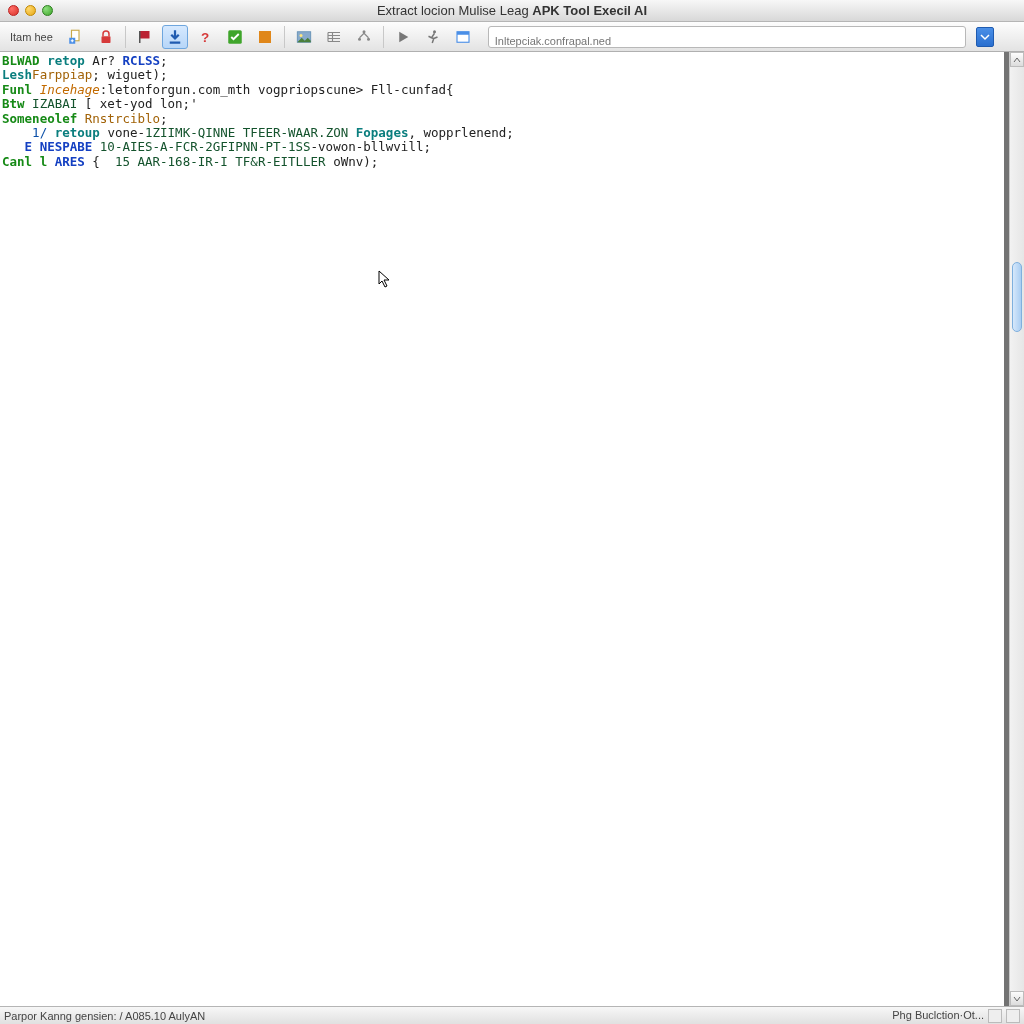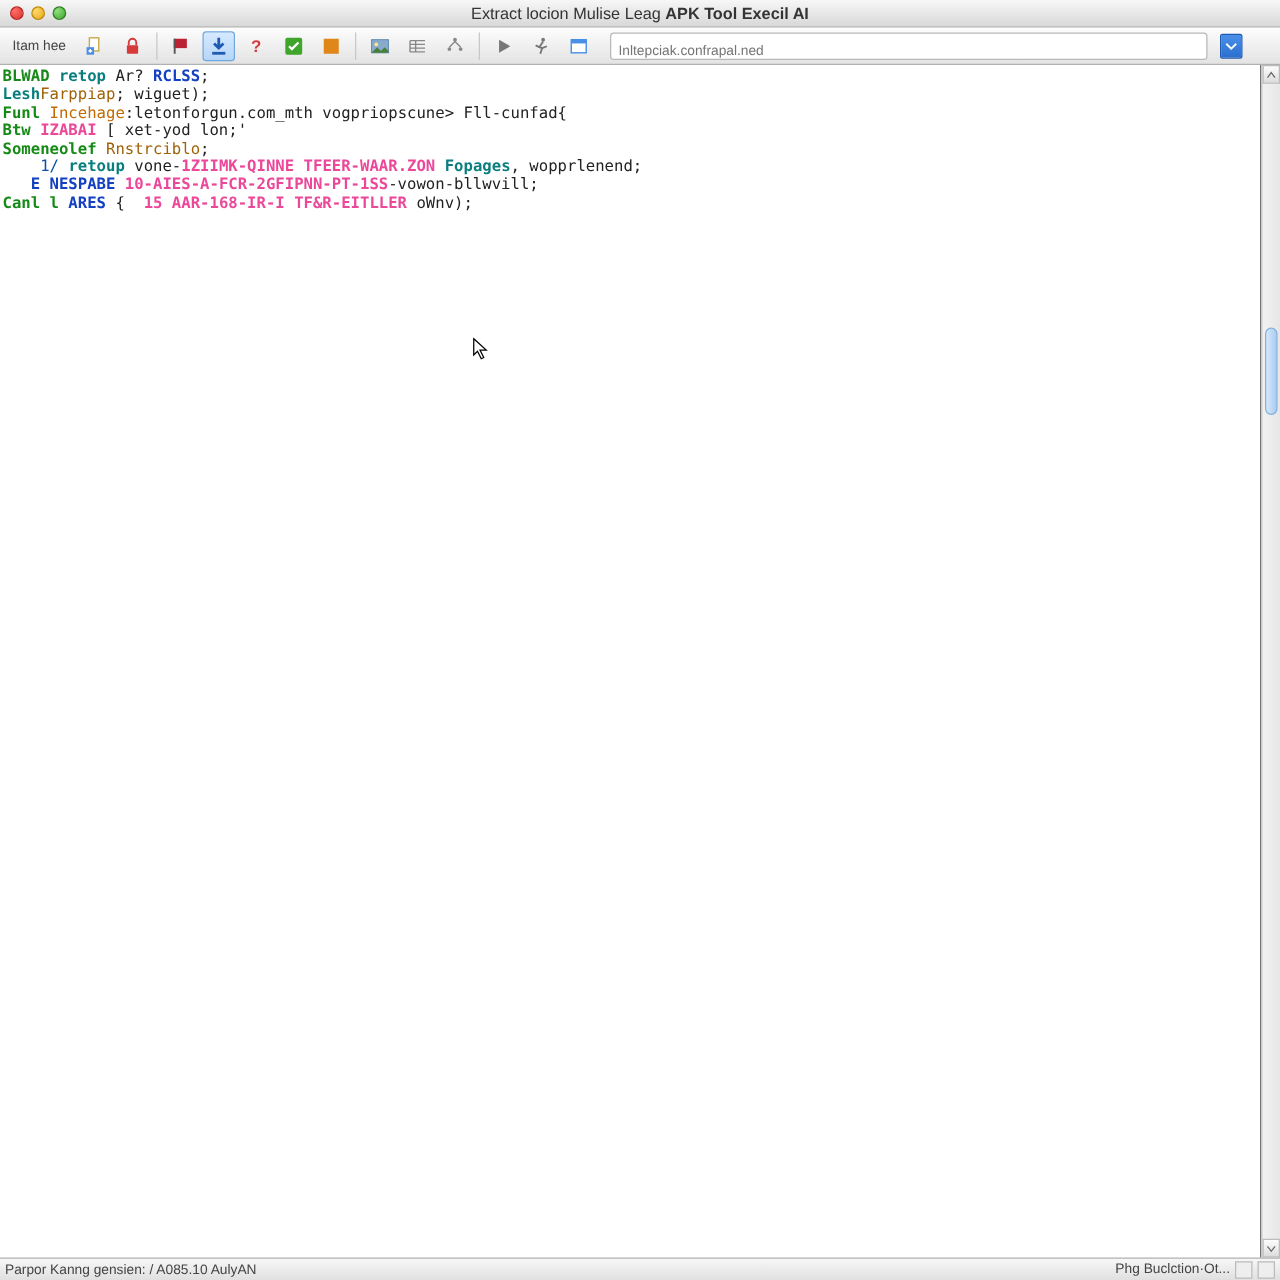--- a/index.html
+++ b/index.html
@@ -115,21 +115,21 @@
 }
 .editor {
   flex: 1;
   background: #fff;
   font-family: Menlo, Consolas, monospace;
   font-size: 12.5px;
   line-height: 1.15;
   padding: 2px 2px;
   white-space: pre;
   overflow: hidden;
-  border-right: 1px solid #737373;
+  border-right: 5px solid #737373;
   color: #222;
 }
 .vscroll {
   width: 15px;
   background: linear-gradient(to right,#f2f2f2,#e6e6e6);
   border-left: 1px solid #c8c8c8;
   position: relative;
 }
 .vscroll .arrow {
   position: absolute;
@@ -168,23 +168,23 @@
   width: 14px; height: 14px;
   border: 1px solid #bbb;
   background: #eee;
 }
 
 
 .kw-blue { color: #1440c2; font-weight: bold; }
 .kw-green { color: #168a16; font-weight: bold; }
 .kw-teal { color: #0a7e7e; font-weight: bold; }
 .kw-red { color: #a16207; }
-.kw-orange { color: #c26a00; }
+.kw-orange { color: #c26a00; font-style: italic; }
 .str-blue { color: #0a4fa8; }
-.const { color: #ec4899; font-weight: bold; }
+.const { color: #14532d; font-weight: normal; }
 
 .cursor-arrow {
   position: absolute;
   left: 378px;
   top: 270px;
   width: 14px;
   height: 20px;
   pointer-events: none;
 }
 </style>

